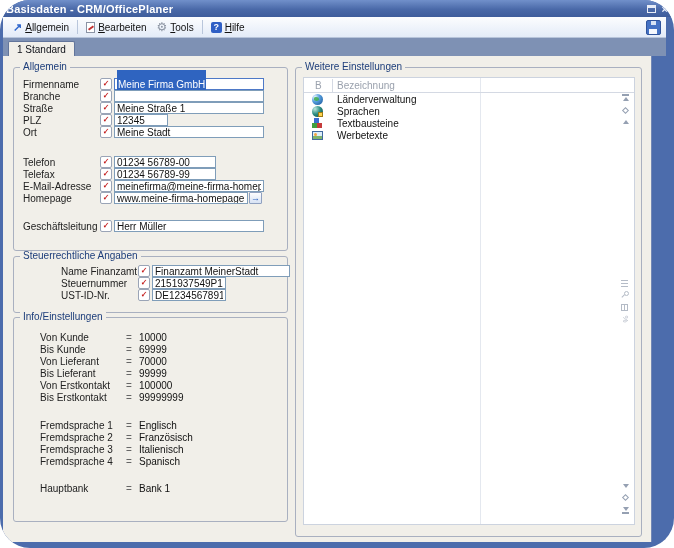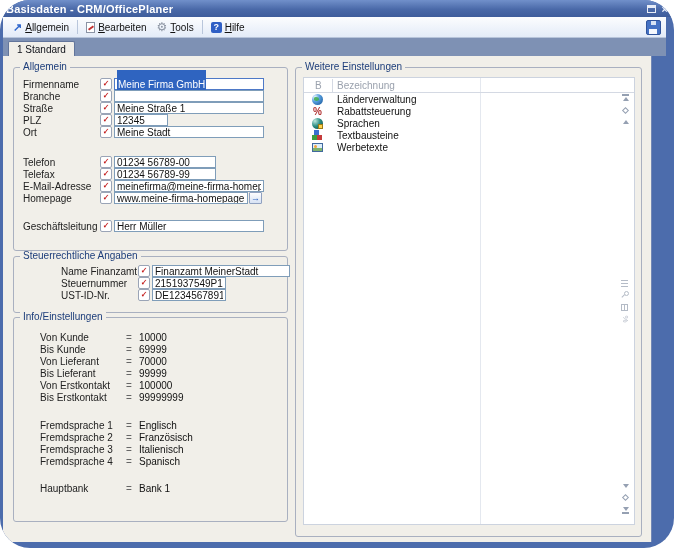--- a/index.html
+++ b/index.html
@@ -333,24 +333,20 @@
           <span class="hb">B</span>
           <span class="hsep"></span>
           <span class="hname">Bezeichnung</span>
         </div>
         <div class="lrows">
           <div class="lrow">
             <span class="licon globe-icon"></span>
             <span class="ltext">Länderverwaltung</span>
           </div>
           <div class="lrow">
-            <span class="licon percent-icon"></span>
-            <span class="ltext">Rabattsteuerung</span>
-          </div>
-          <div class="lrow">
             <span class="licon globe-dark-icon"></span>
             <span class="ltext">Sprachen</span>
           </div>
           <div class="lrow">
             <span class="licon blocks-icon"></span>
             <span class="ltext">Textbausteine</span>
           </div>
           <div class="lrow">
             <span class="licon picture-icon"></span>
             <span class="ltext">Werbetexte</span>

